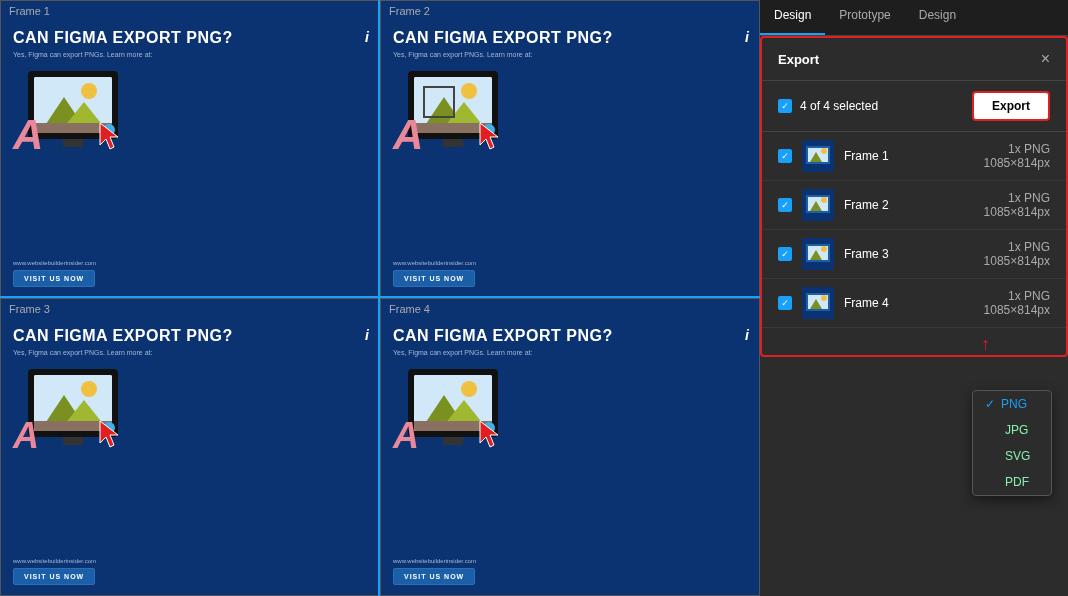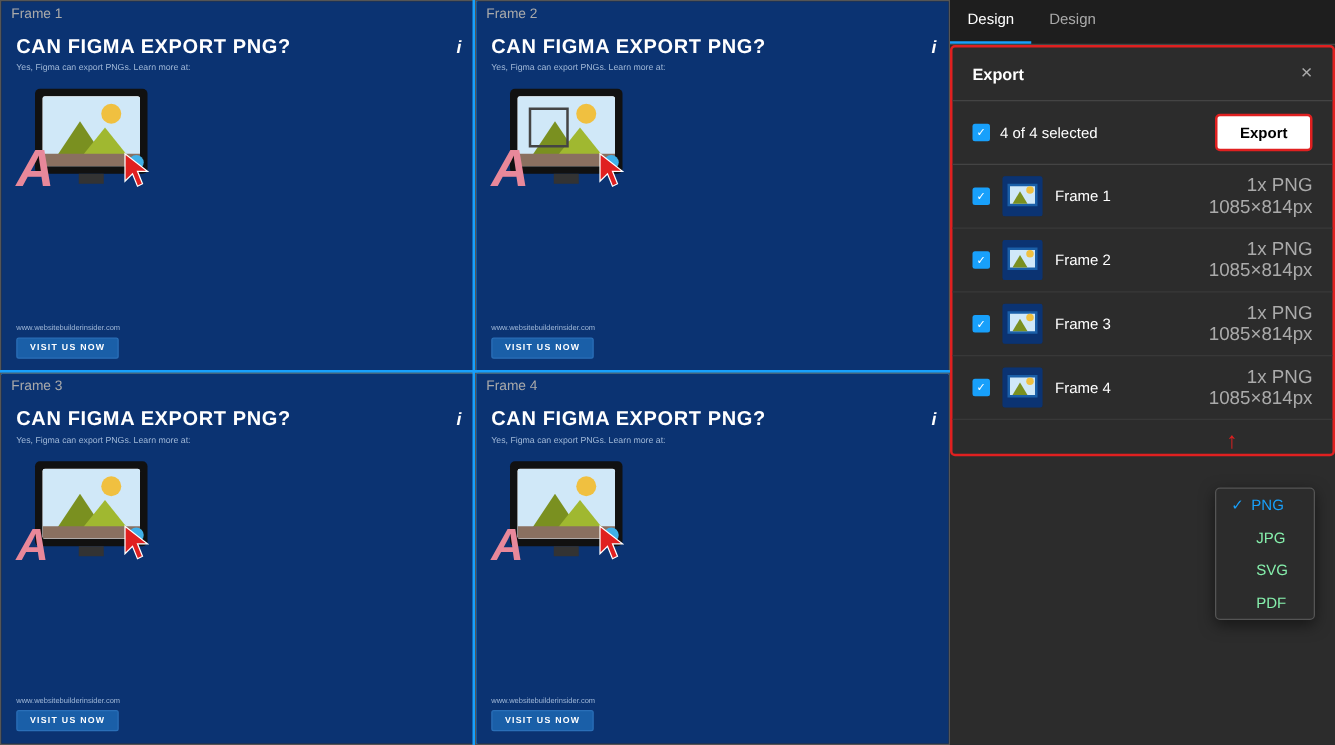--- a/index.html
+++ b/index.html
@@ -330,21 +330,21 @@
     }
 
     .frame-name {
       color: #fff;
       font-size: 12px;
       flex: 1;
     }
 
     .frame-spec {
       color: #aaa;
-      font-size: 15px;
+      font-size: 12px;
       text-align: right;
     }
 
     .section-add {
       color: #aaa;
       font-size: 16px;
       cursor: pointer;
     }
 
     
@@ -658,20 +658,21 @@
       </div>
     </div>
 
   </div>
 </div>
 
 <div class="panel-wrapper">
 
   <div class="panel-tabs">
     <div class="panel-tab active">Design</div>
+    <div class="panel-tab">Prototype</div>
     <div class="panel-tab">Design</div>
   </div>
 
   <div style="position:absolute;top:36px;left:0;right:0;bottom:0;overflow-y:auto;background:#2c2c2c;">
 
     <div class="section-colors-label">Selection Colors</div>
 
     <div class="color-row">
       <div class="color-swatch" style="background:#0b3372;"></div>
       <span class="color-hex">0B3372</span>

